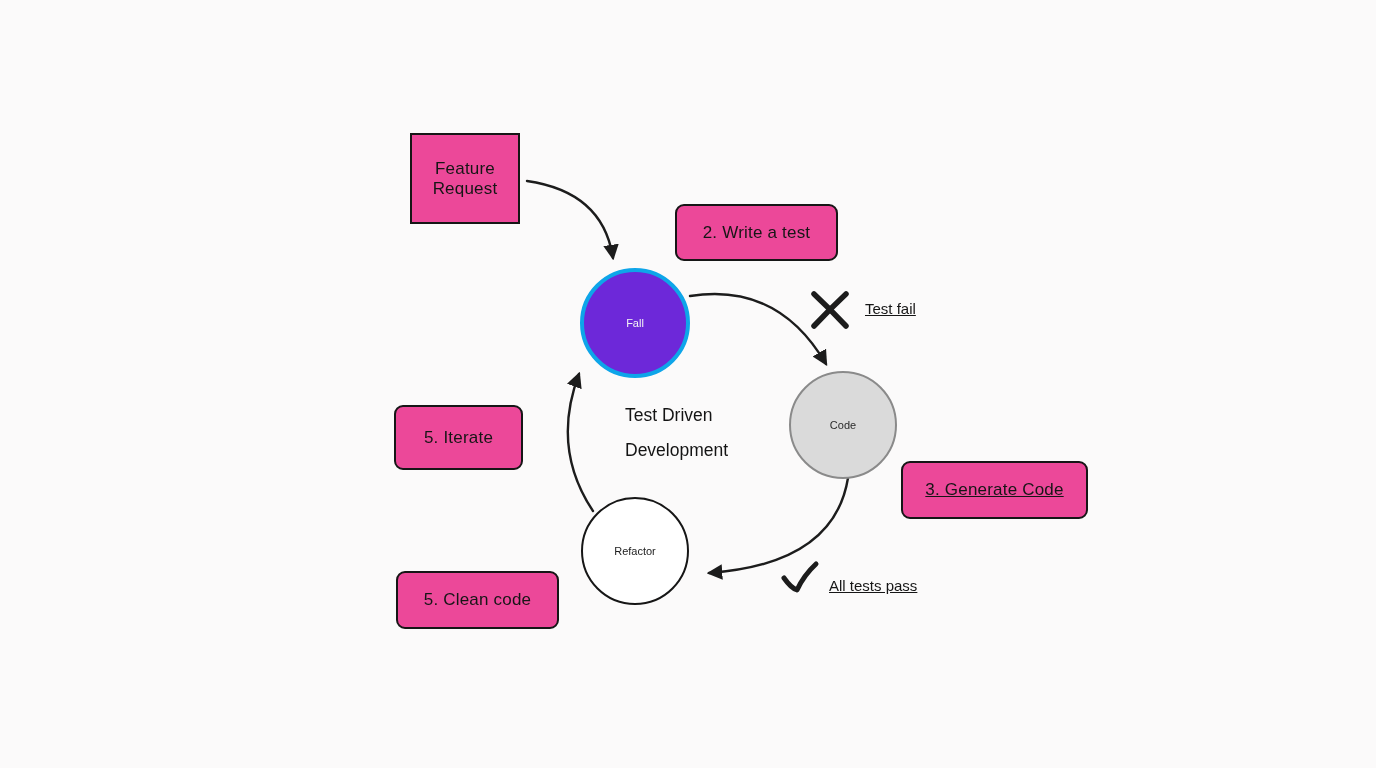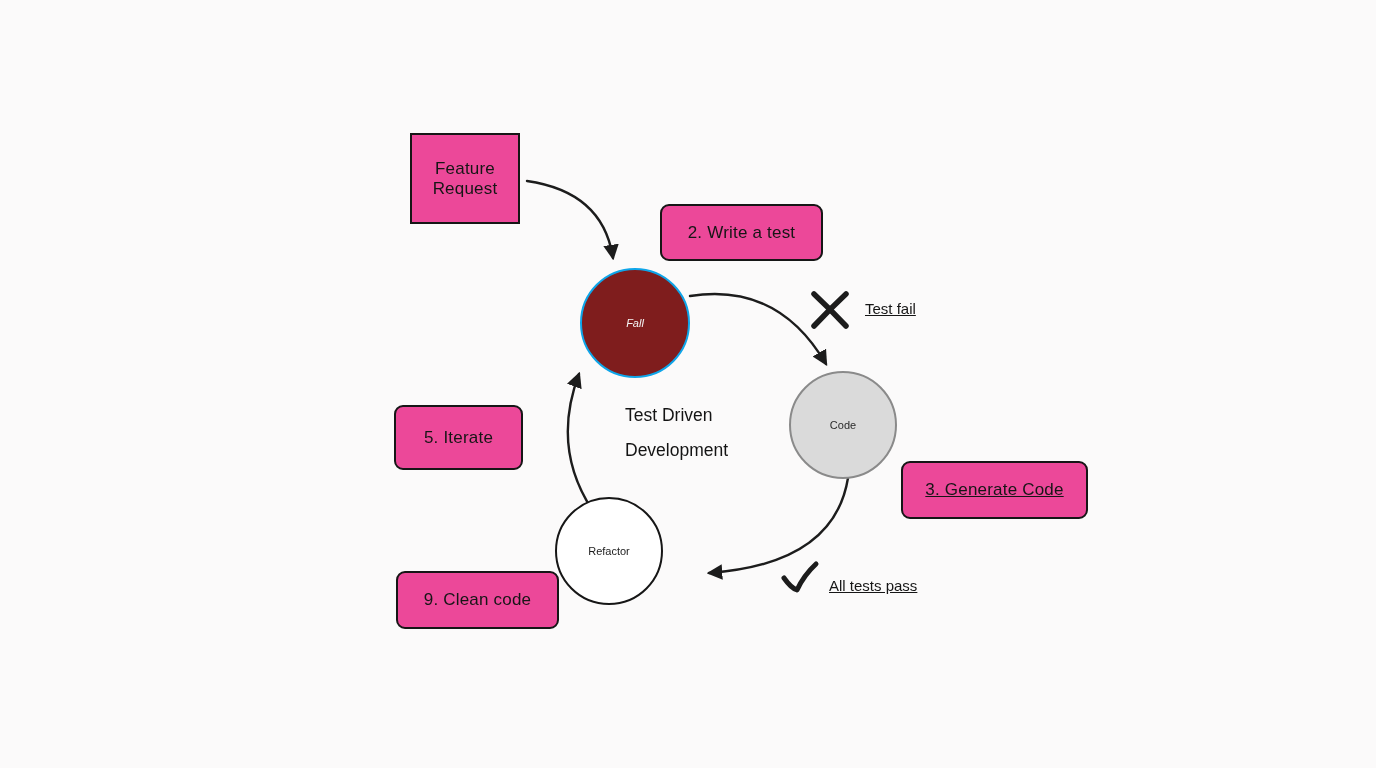--- a/index.html
+++ b/index.html
@@ -45,24 +45,23 @@
     position: absolute;
     border-radius: 50%;
     display: flex;
     align-items: center;
     justify-content: center;
     font-size: 11px;
     font-weight: 500;
     box-sizing: border-box;
   }
   .circle.fail {
-    background: #7f1d1d;
-    border: 2px solid #0ea5e9;
+    background: #6d28d9;
+    border: 4px solid #0ea5e9;
     color: #f4f4f4;
-    font-style: italic;
   }
   .circle.pass {
     background: #dadada;
     border: 2px solid #8a8a8a;
     color: #2b2b2b;
   }
   .circle.refactor {
     background: #ffffff;
     border: 2px solid #161616;
     color: #1c1c1c;
@@ -117,45 +116,45 @@
     </g>
   </svg>
 
   <div class="box" style="left:410px; top:133px; width:110px; height:91px;">
     <div>
       <div>Feature</div>
       <div>Request</div>
     </div>
   </div>
 
-  <div class="box rounded" style="left:660px; top:204px; width:163px; height:57px;">
+  <div class="box rounded" style="left:675px; top:204px; width:163px; height:57px;">
     <span>2. Write a test</span>
   </div>
 
   <div class="box rounded" style="left:394px; top:405px; width:129px; height:65px;">
     <span>5. Iterate</span>
   </div>
 
   <div class="box rounded" style="left:901px; top:461px; width:187px; height:58px;text-decoration:underline;">
     <span>3. Generate Code</span>
   </div>
 
   <div class="box rounded" style="left:396px; top:571px; width:163px; height:58px;">
-    <span>9. Clean code</span>
+    <span>5. Clean code</span>
   </div>
 
   <div class="circle fail" style="left:580px; top:268px; width:110px; height:110px;">
     <span>Fall</span>
   </div>
 
   <div class="circle pass" style="left:789px; top:371px; width:108px; height:108px;">
     <span>Code</span>
   </div>
 
-  <div class="circle refactor" style="left:555px; top:497px; width:108px; height:108px;text-align:center;">
+  <div class="circle refactor" style="left:581px; top:497px; width:108px; height:108px;text-align:center;">
     <span>Refactor</span>
   </div>
 
   <div class="center-title">
     <div>Test Driven</div>
     <div>Development</div>
   </div>
 
   <div class="annotation" style="left:865px; top:300px;">Test fail</div>
 

